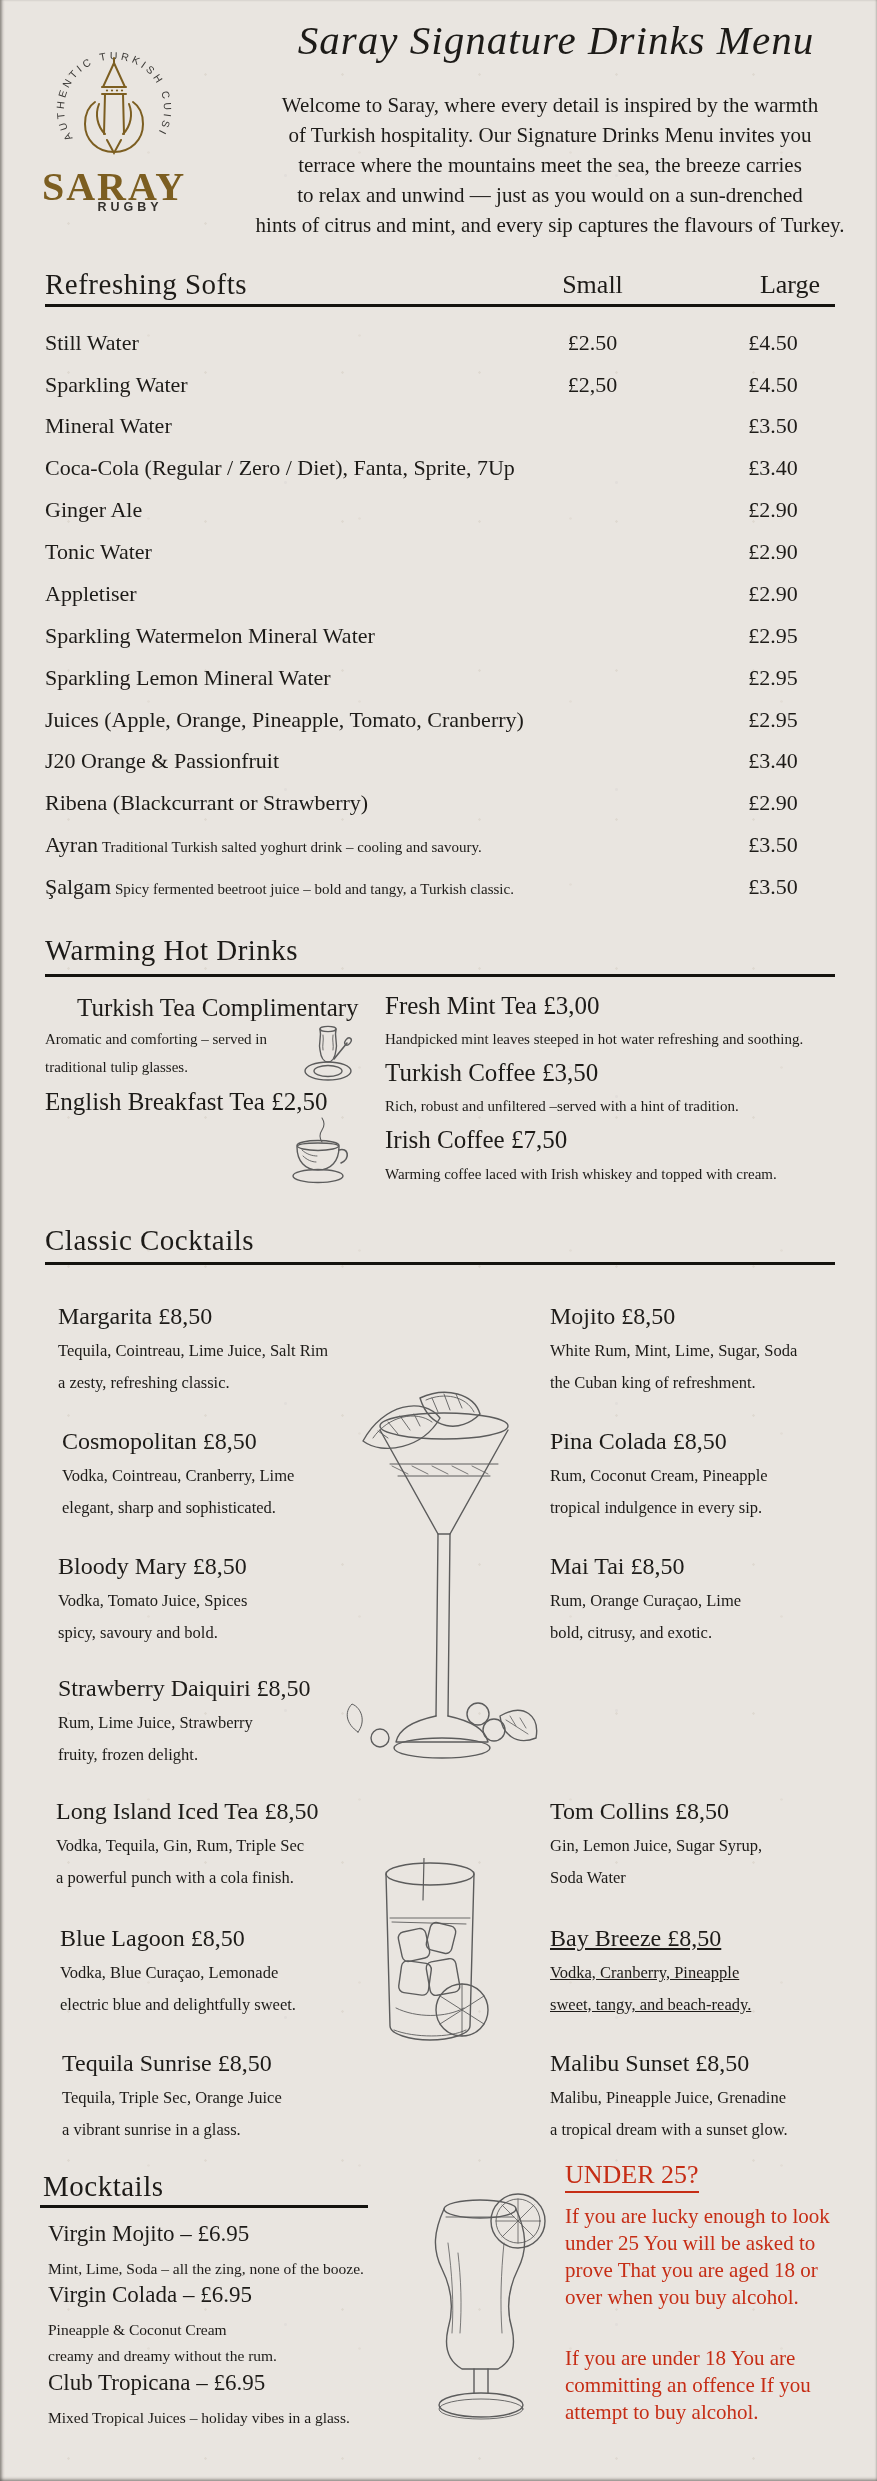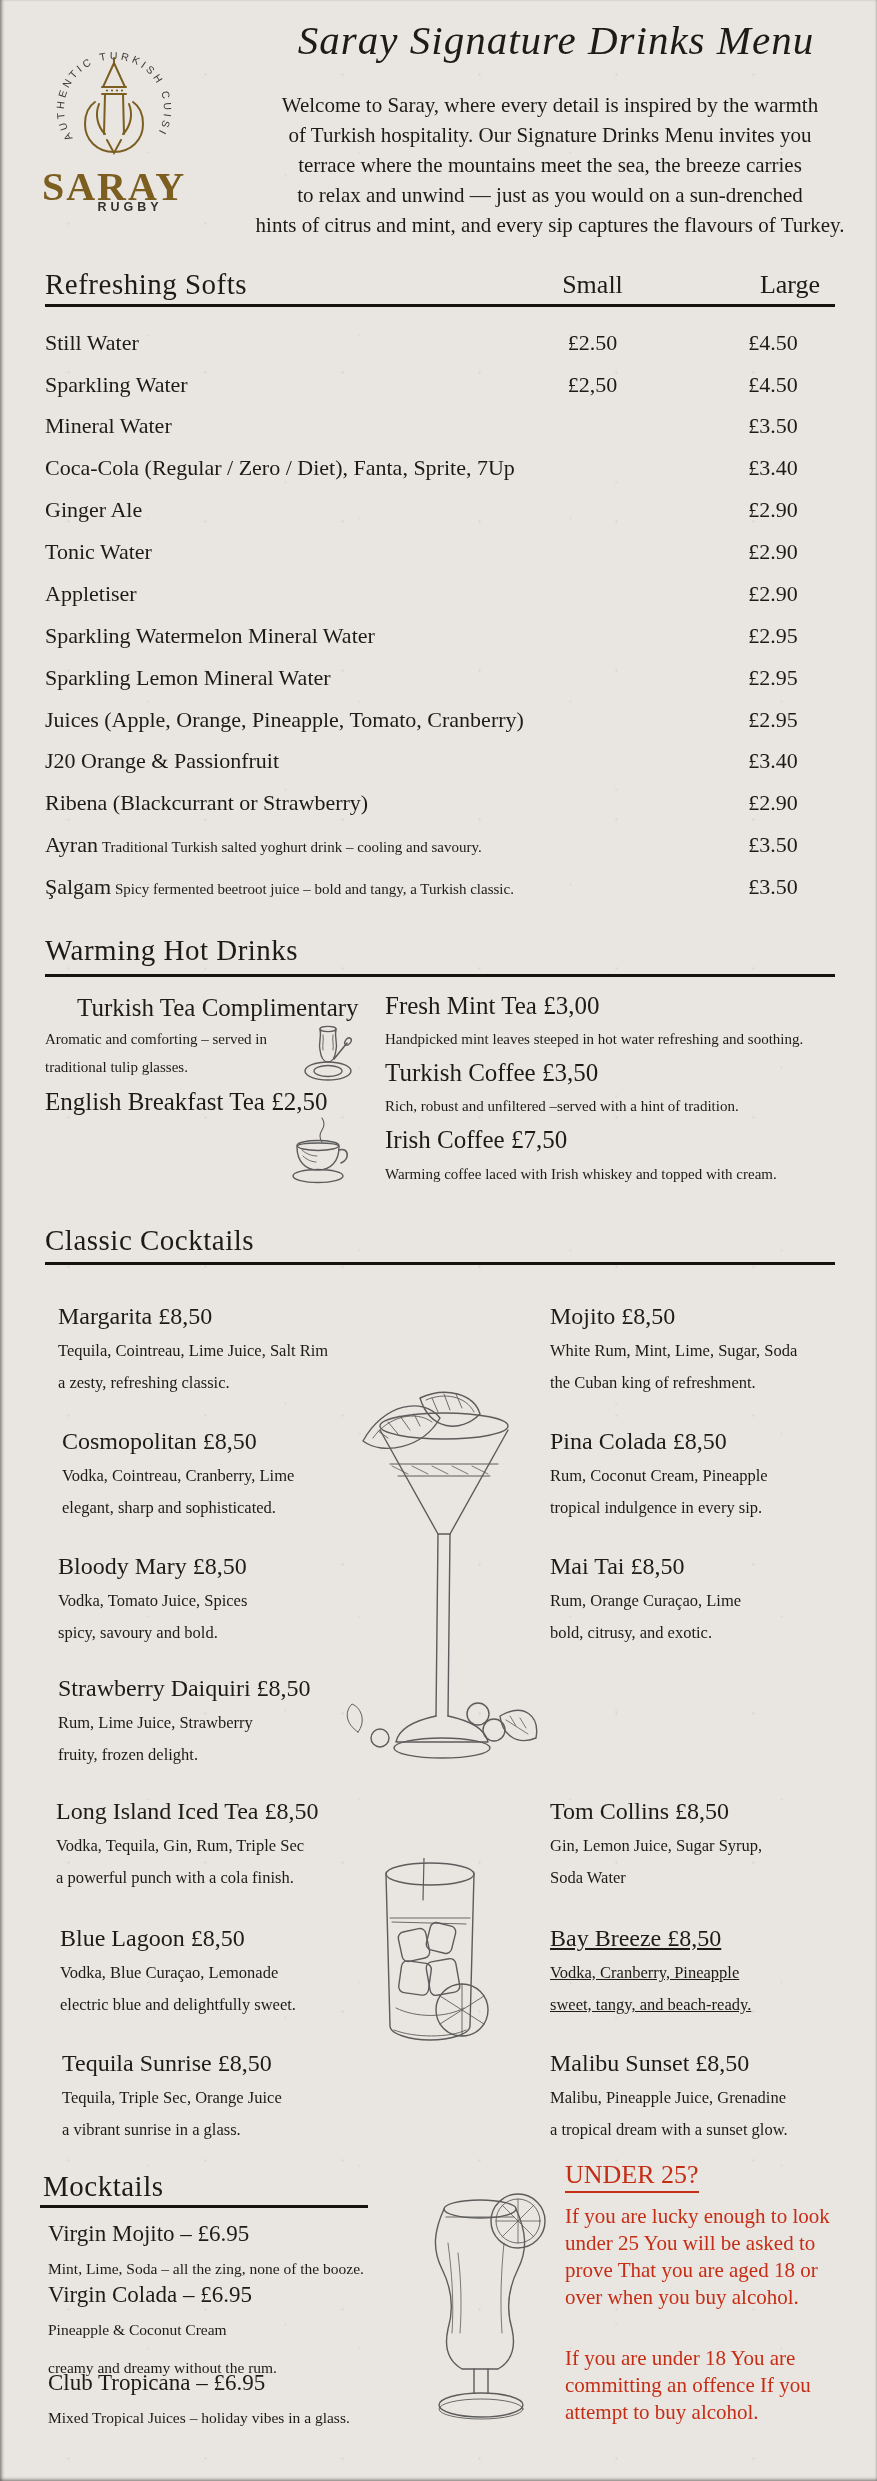--- a/index.html
+++ b/index.html
@@ -317,21 +317,21 @@
 
   <div class="abs sec-head" style="left:43px;top:2170px;">Mocktails</div>
   <div class="rule" style="left:40px;top:2205px;width:328px;"></div>
 
   <div class="abs" style="left:48px;top:2221px;width:480px;">
     <div class="mname">Virgin Mojito – £6.95</div>
     <div class="mline">Mint, Lime, Soda – all the zing, none of the booze.</div>
   </div>
   <div class="abs" style="left:48px;top:2282px;width:480px;">
     <div class="mname">Virgin Colada – £6.95</div>
-    <div class="mline" style="margin-bottom:12px;">Pineapple &amp; Coconut Cream</div>
+    <div class="mline" style="margin-bottom:0;">Pineapple &amp; Coconut Cream</div>
     <div class="mline">creamy and dreamy without the rum.</div>
   </div>
   <div class="abs" style="left:48px;top:2370px;width:480px;">
     <div class="mname">Club Tropicana – £6.95</div>
     <div class="mline">Mixed Tropical Juices – holiday vibes in a glass.</div>
   </div>
 
   <div class="abs red" style="left:565px;top:2160px;width:285px;">
     <div class="age-head">UNDER 25?</div>
     <div style="height:10px;"></div>

